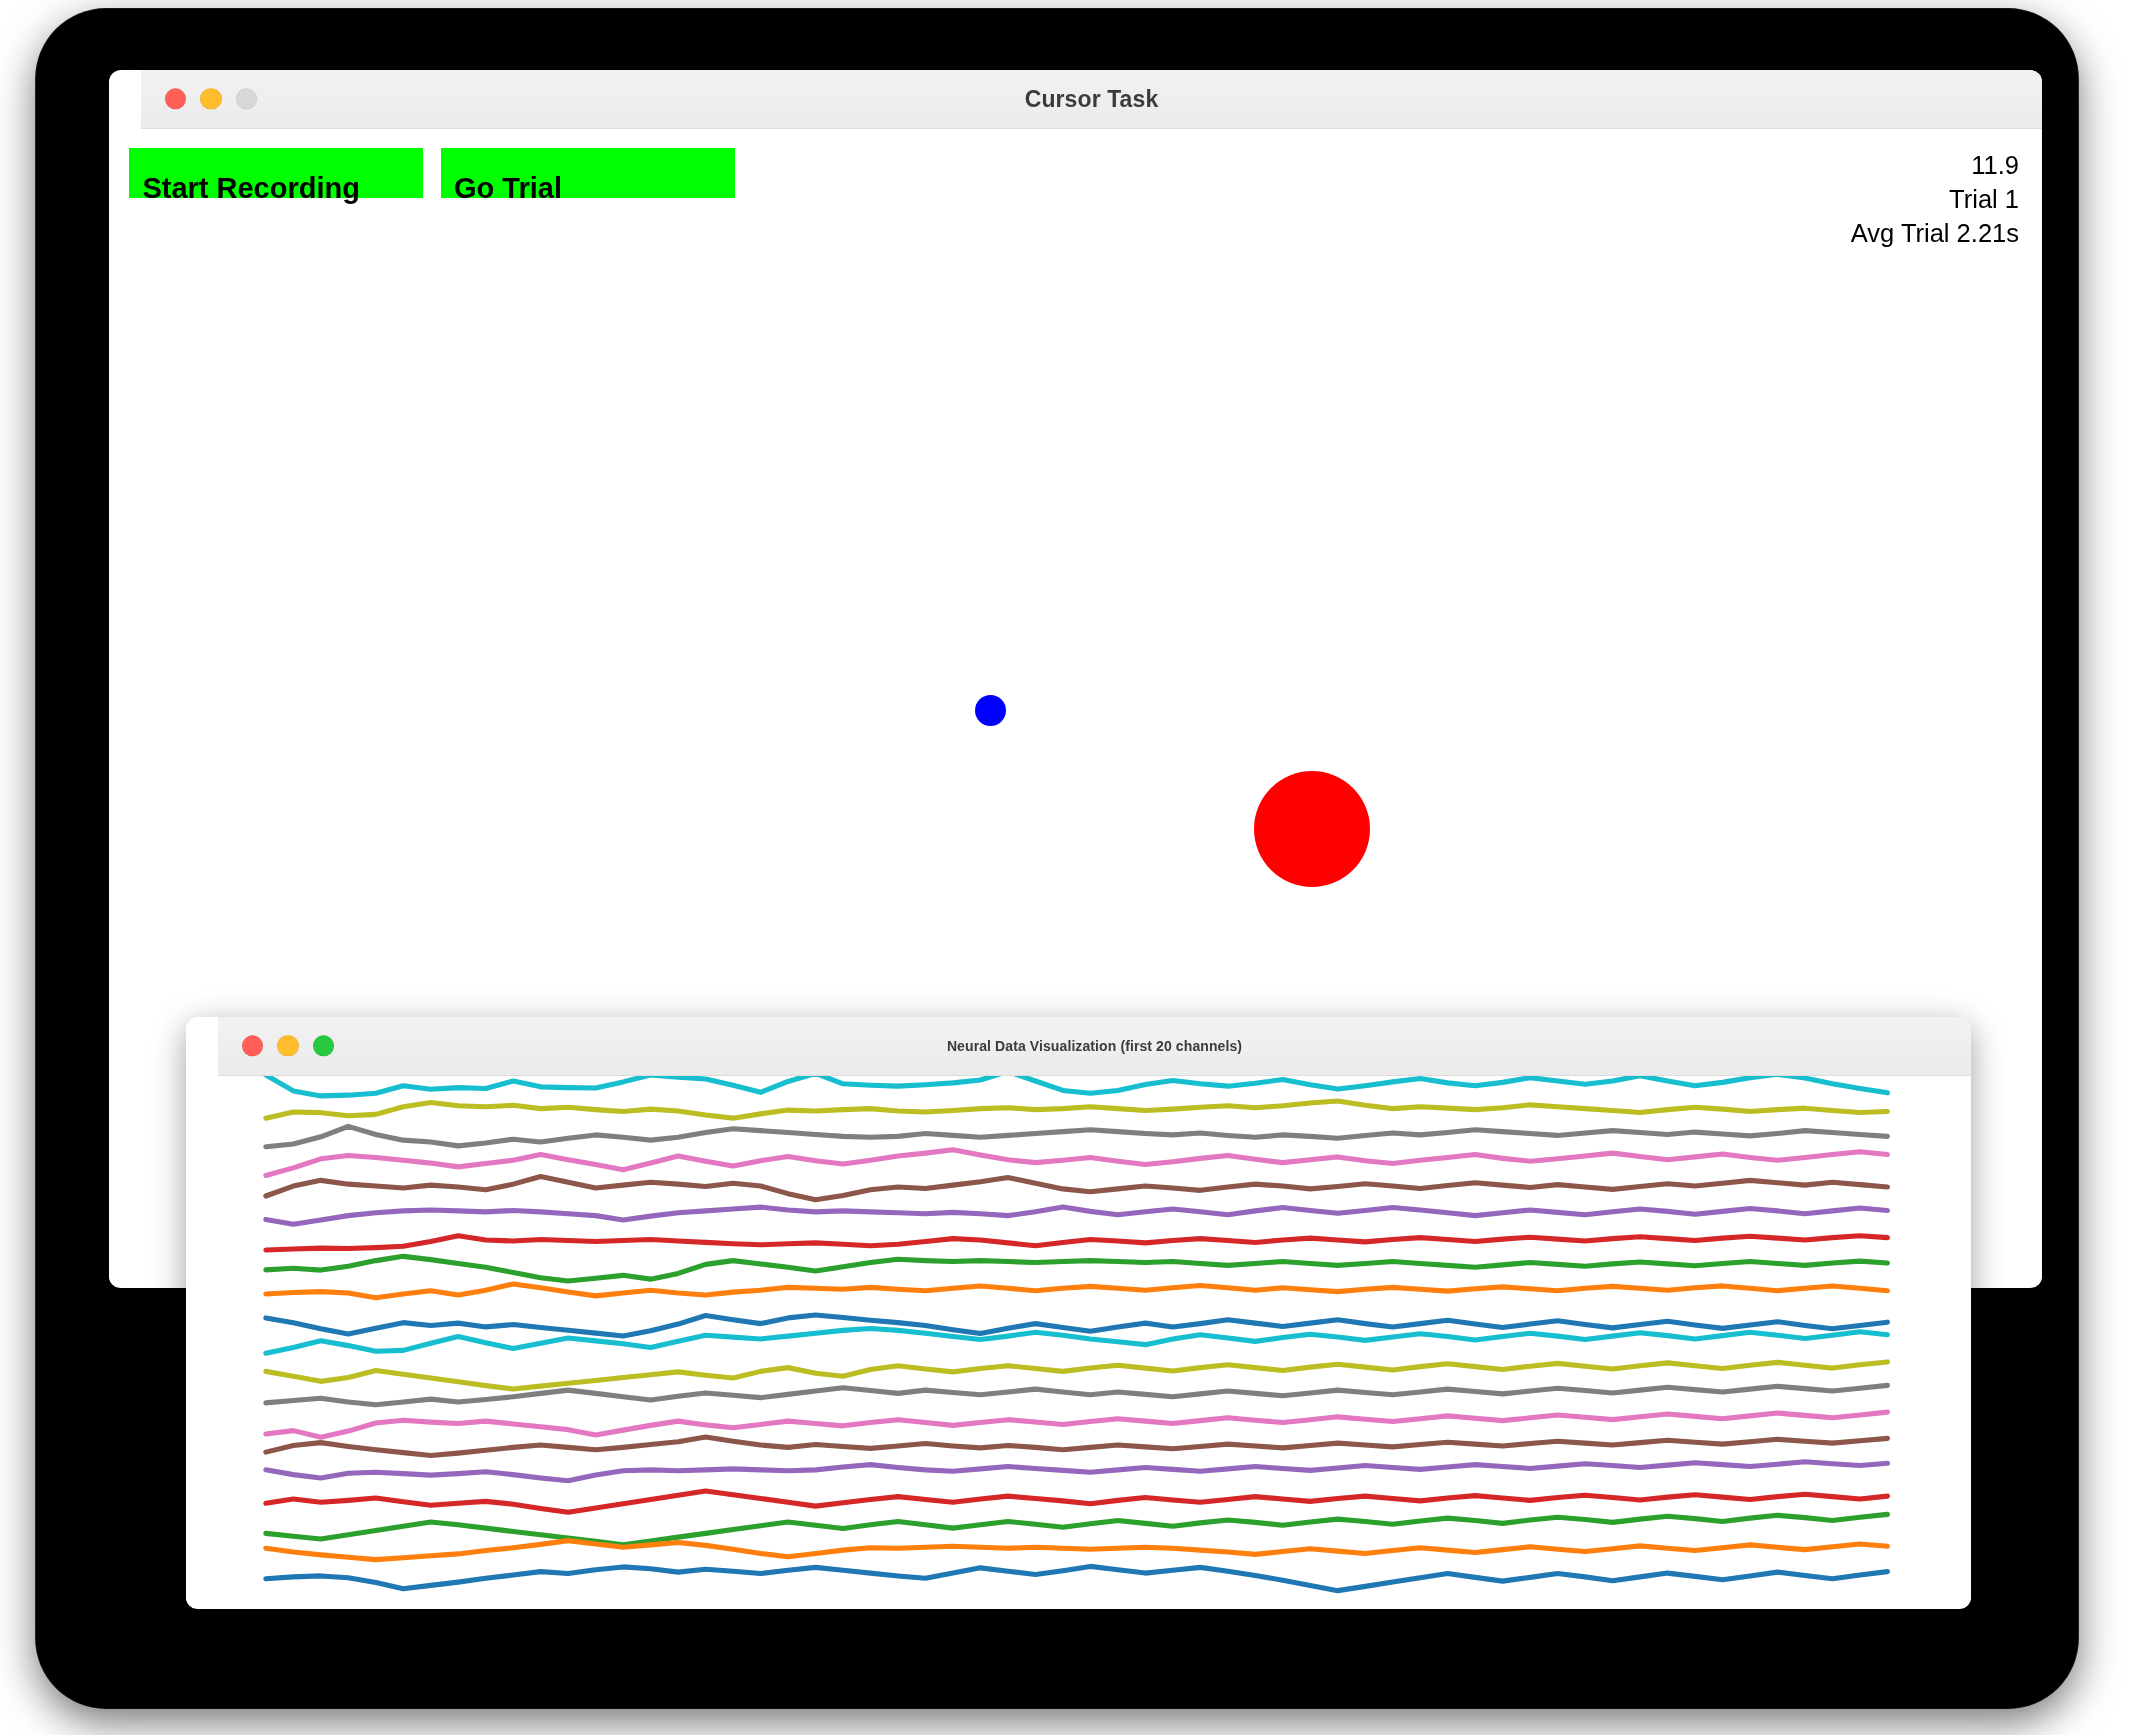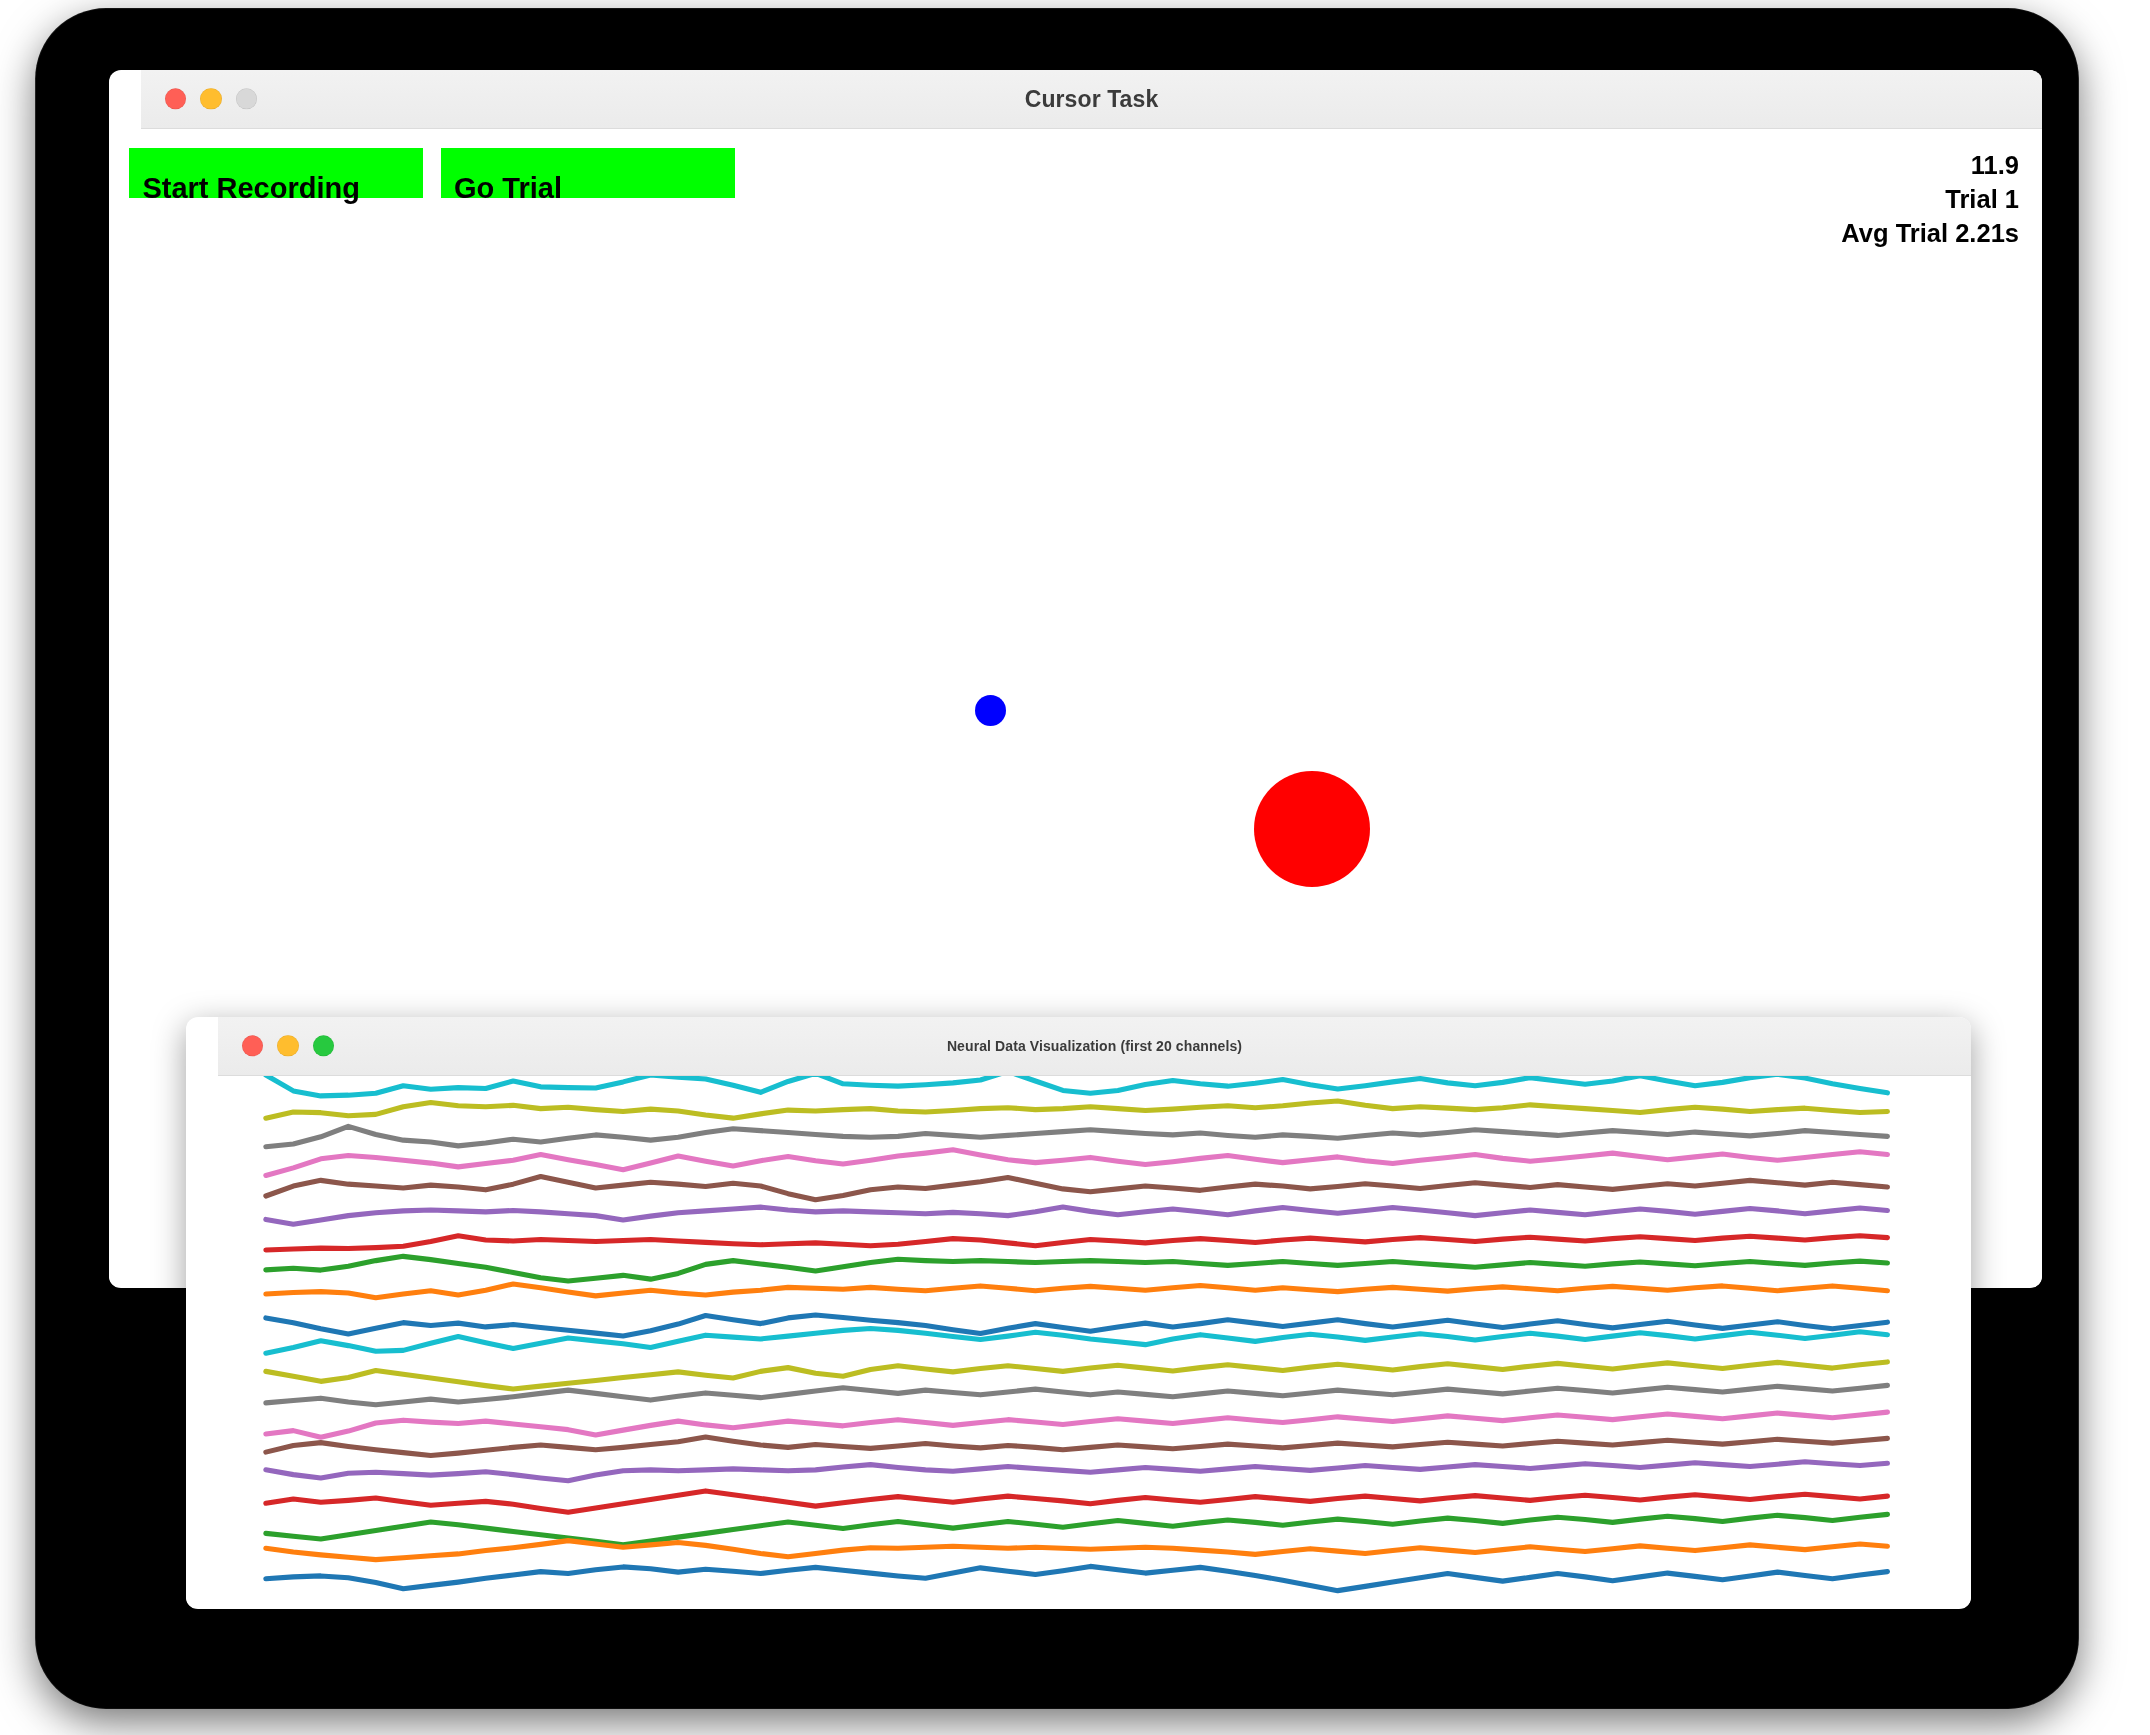--- a/index.html
+++ b/index.html
@@ -110,21 +110,21 @@
   #go-online-button { width: 294px; }
 
   
   #stats-panel {
     position: absolute;
     right: 23px;
     top: 20.4px;
     text-align: right;
     color: #000000;
     font-size: 25.5px;
-    font-weight: bold;
+    font-weight: normal;
     line-height: 1.32;
   }
 
   
   #task-canvas {
     position: absolute;
     inset: 0;
   }
   #cursor-dot {
     position: absolute;

